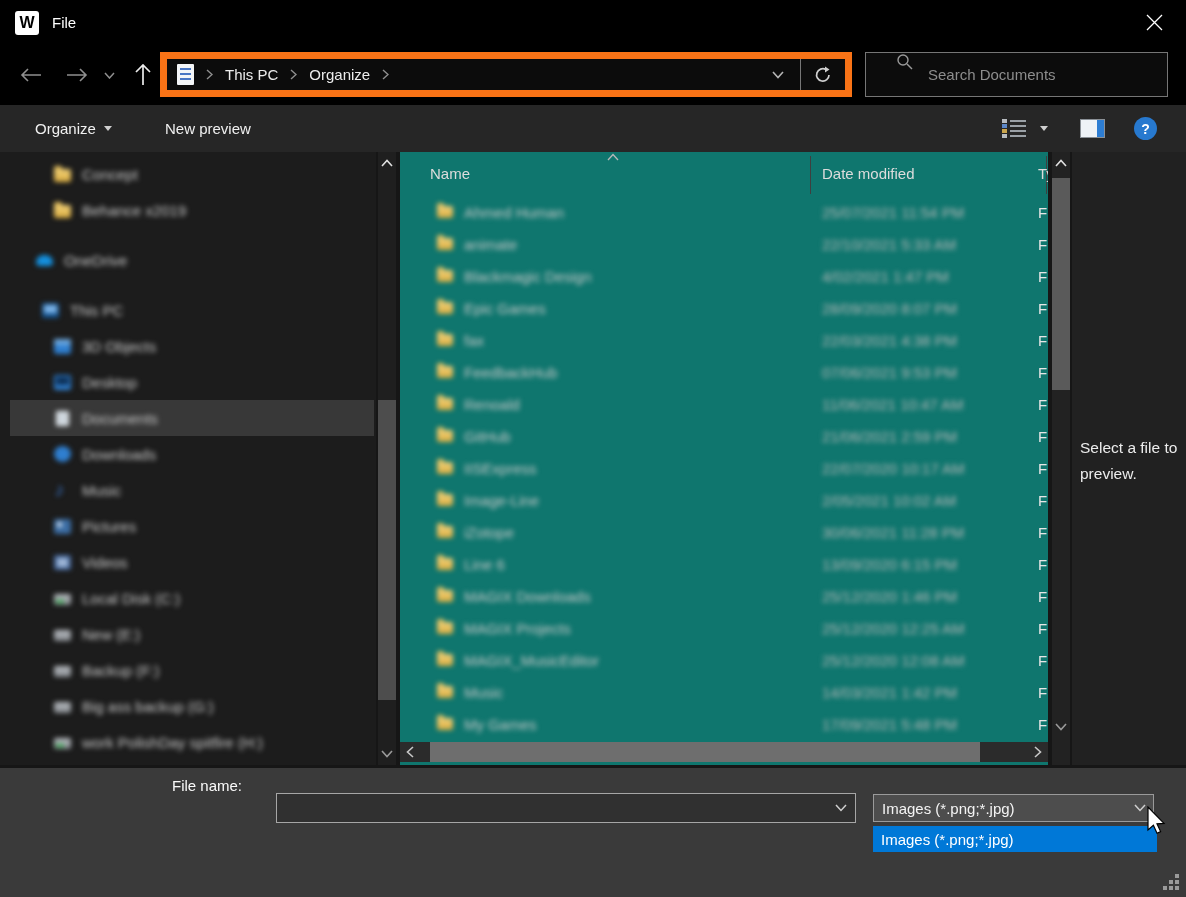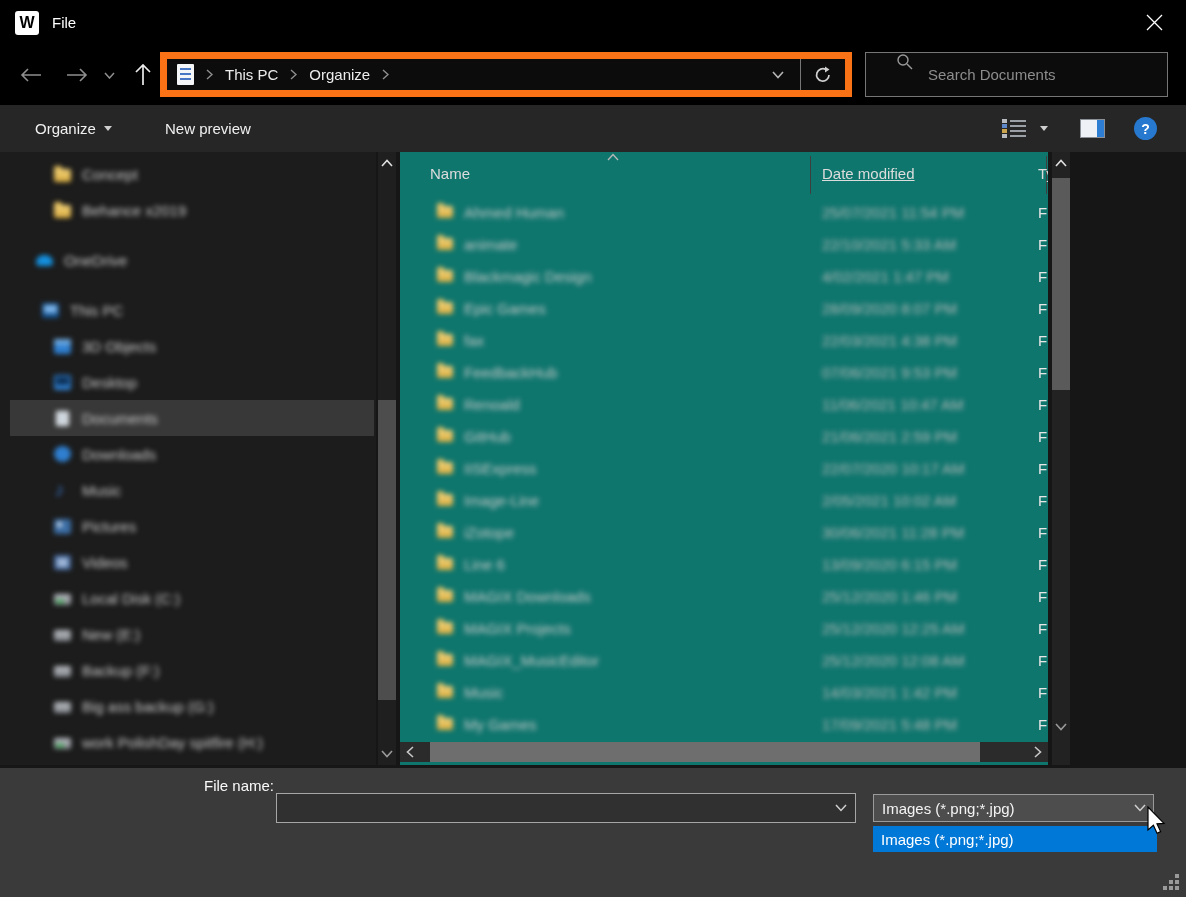--- a/index.html
+++ b/index.html
@@ -72,21 +72,21 @@
   .icon-disk-green .sb-ic::after, .icon-drive-green .sb-ic::after
       { content:""; position:absolute; left:2px; right:7px; bottom:2px; height:3px; background:#2fae4a; }
   
   .sb-scroll { position:absolute; left:378px; top:0; width:18px; height:613px; background:#1f1f1f; }
   .sb-scroll .thumb { position:absolute; left:0; top:248px; width:18px; height:300px; background:#4d4d4d; }
   .scr-caret { position:absolute; left:0; width:18px; height:18px; display:flex; align-items:center; justify-content:center; }
   
   .filelist { position:absolute; left:400px; top:0; width:648px; height:613px; background:#0f766e; overflow:hidden; }
   .fl-header { position:relative; height:44px; font-size:15px; color:#dcdcdc; }
   .fl-header .h-name { position:absolute; left:30px; top:13px; }
-  .fl-header .h-date { position:absolute; left:422px; top:13px;text-decoration:underline; }
+  .fl-header .h-date { position:absolute; left:422px; top:13px; }
   .fl-header .h-type { position:absolute; left:638px; top:13px; width:12px; overflow:hidden; white-space:nowrap; }
   .fl-header .vline { position:absolute; top:4px; width:1px; height:38px; background:#3f3f3f; }
   .sortcaret { position:absolute; left:206px; top:1px; }
   .fl-rows { position:relative; }
   .f-row { position:relative; height:32px; display:flex; align-items:center; padding-left:37px; }
   .f-ic { width:16px; height:12px; background:linear-gradient(#f2d27a,#d8ab3f); border-radius:2px; position:relative; flex:none; }
   .f-ic::before { content:""; position:absolute; top:-3px; left:0; width:7px; height:4px; background:#e9c35f; border-radius:2px 2px 0 0; }
   .f-name { font-size:15px; color:#c9c9c9; white-space:nowrap; }
   .f-date { position:absolute; left:422px; font-size:15px; color:#b9b9b9; white-space:nowrap; }
   .f-type { position:absolute; left:638px; font-size:15px; color:#e6e6e6; width:12px; overflow:hidden; white-space:nowrap; }
@@ -95,21 +95,21 @@
   .fl-scroll .thumb { position:absolute; left:0; top:26px; width:18px; height:212px; background:#5a5a5a; }
   
   .h-scroll { position:absolute; left:400px; top:590px; width:648px; height:20px; background:#2b2b2b; }
   .h-scroll .thumb { position:absolute; left:30px; top:0; width:550px; height:20px; background:#6e6e6e; }
   .h-caret { position:absolute; top:0; width:20px; height:20px; display:flex; align-items:center; justify-content:center; }
   
   .preview { position:absolute; left:1072px; top:0; width:114px; height:613px; background:#212121; }
   .preview-msg { margin:283px 0 0 8px; width:100px; font-size:15.5px; line-height:26px; color:#ececec; }
   
   .footer { position:absolute; left:0; top:768px; width:100%; height:129px; background:#3a3a3a; }
-  .fn-label { position:absolute; left:204px; top:9px; font-size:15px; color:#fafafa; }
+  .fn-label { position:absolute; left:172px; top:9px; font-size:15px; color:#fafafa; }
   .fn-input { position:absolute; left:276px; top:25px; width:580px; height:30px; background:#303030;
               border:1px solid #a6a6a6; display:flex; align-items:center; }
   .fn-input input { flex:1; background:transparent; border:none; outline:none; color:#e6e6e6; font-size:15px; font-family:inherit; padding:0 8px; }
   .fn-input .chevslot { width:28px; display:flex; justify-content:center; }
   .ft-combo { position:absolute; left:873px; top:26px; width:281px; height:28px; background:#4d4d4d;
               border:1px solid #9a9a9a; display:flex; align-items:center; font-size:15px; color:#f4f4f4; }
   .ft-combo .lbl { flex:1; padding-left:8px; white-space:nowrap; overflow:hidden; }
   .ft-combo .chevslot { width:26px; display:flex; justify-content:center; }
   .ft-list { position:absolute; left:873px; top:58px; width:284px; background:#2f2f2f; border:1px solid #0078d7; }
   .dd-item { height:24px; display:flex; align-items:center; padding-left:7px; font-size:15px; color:#e8e8e8; white-space:nowrap; }
@@ -545,20 +545,23 @@
           </svg>
       </div>
       <div class="thumb"></div>
       <div class="h-caret" style="right:0;">
         <svg width="8" height="12" viewBox="0 0 8 12">
             <path d="M1 1 L6.5 6 L1 11" stroke="#c8c8c8" stroke-width="1.6" fill="none"></path>
           </svg>
       </div>
     </div>
 
+    <div class="preview">
+      <div class="preview-msg">Select a file to preview.</div>
+    </div>
   </div>
 
   <div class="footer">
     <label class="fn-label">File name:</label>
     <div class="fn-input">
       <input type="text" value="" style="">
       <span class="chevslot">
         <svg width="12" height="8" viewBox="0 0 12 8">
             <path d="M1 1 L6 6.5 L11 1" stroke="#cfcfcf" stroke-width="1.5" fill="none"></path>
           </svg>

